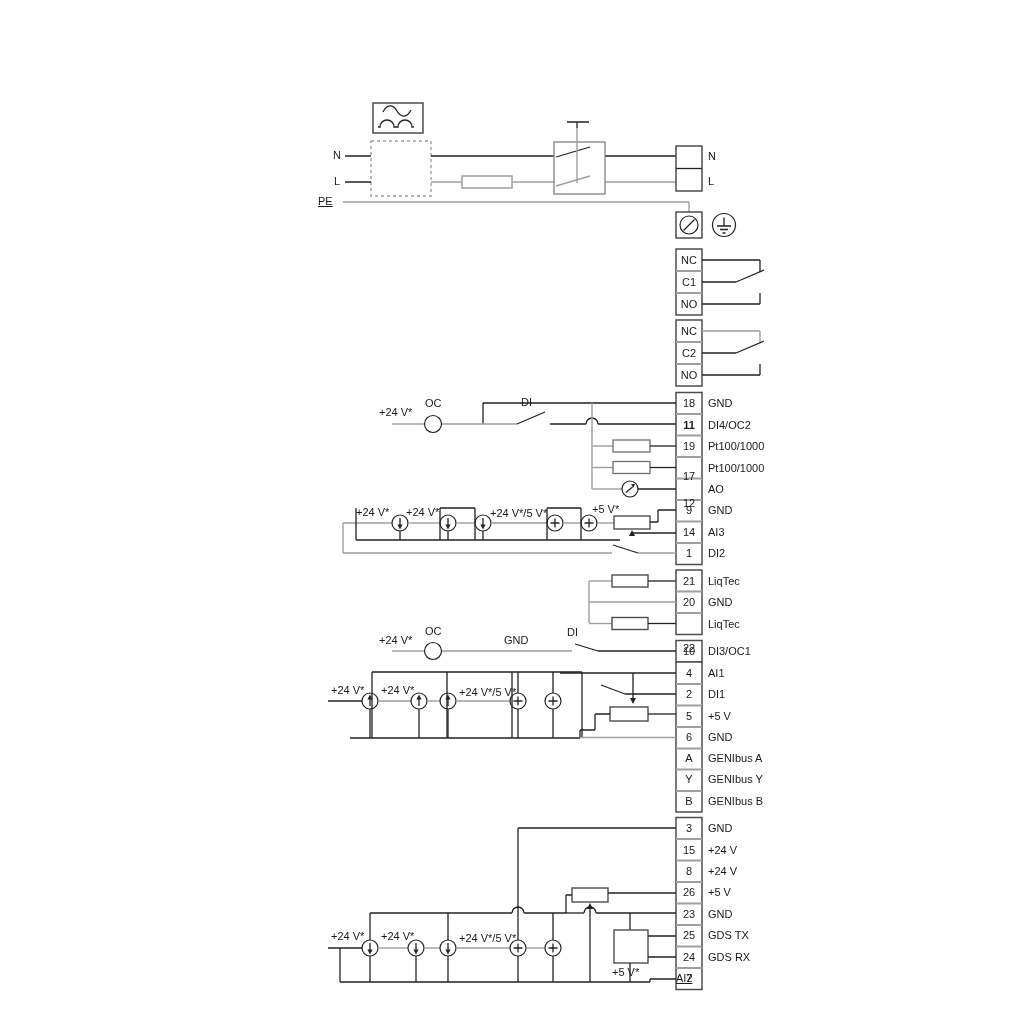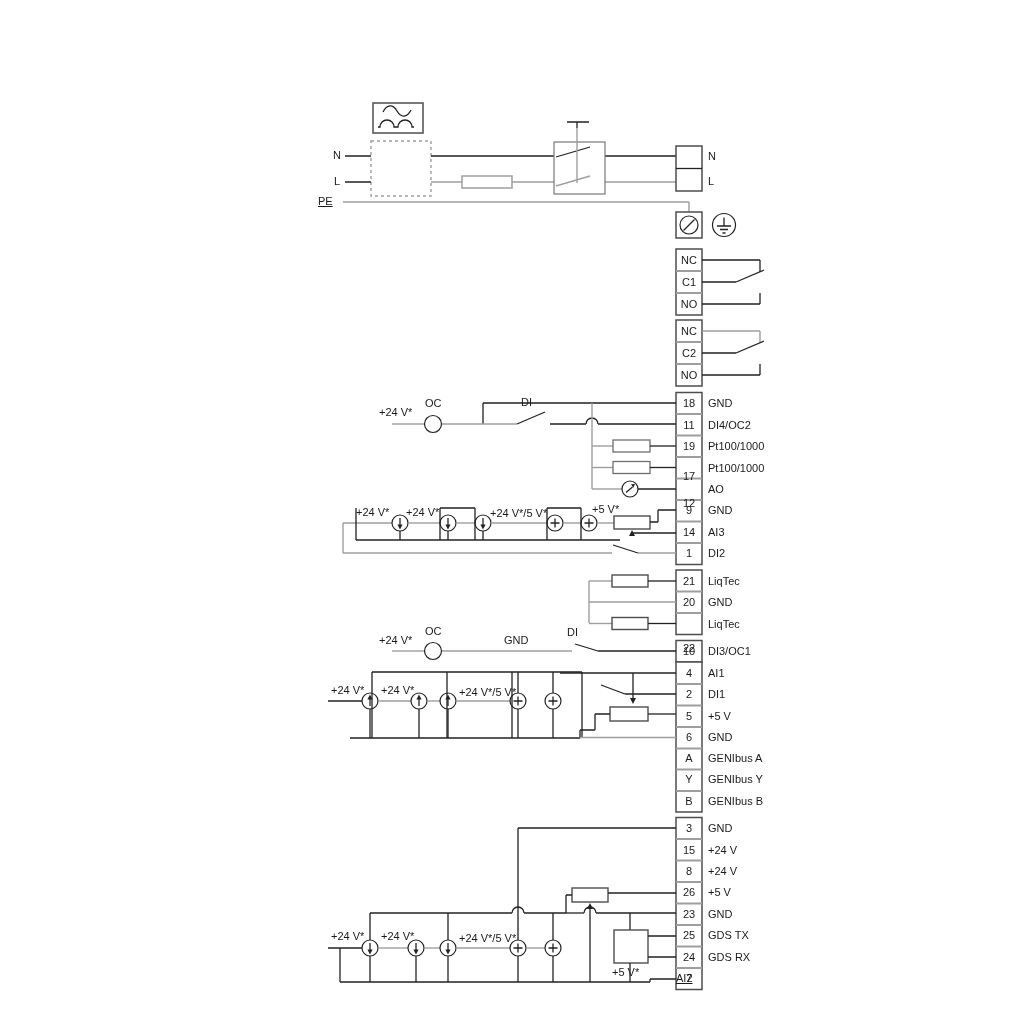--- a/index.html
+++ b/index.html
@@ -286,21 +286,21 @@
 <div class="lbl" style="left:381px;top:684px;">+24 V*</div>
 <div class="lbl" style="left:459px;top:686px;">+24 V*/5 V*</div>
 
 <div class="lbl" style="left:331px;top:930px;">+24 V*</div>
 <div class="lbl" style="left:381px;top:930px;">+24 V*</div>
 <div class="lbl" style="left:459px;top:932px;">+24 V*/5 V*</div>
 <div class="lbl" style="left:612px;top:966px;">+5 V*</div>
 
 <div class="num" style="top:396px;">18</div>
 <div class="lbl" style="left:708px;top:397px;">GND</div>
-<div class="num" style="top:418px;">11</div>
+<div class="num" style="top:418px;font-weight:bold;">11</div>
 <div class="lbl" style="left:708px;top:419px;">DI4/OC2</div>
 <div class="num" style="top:439px;">19</div>
 <div class="lbl" style="left:708px;top:440px;">Pt100/1000</div>
 <div class="num" style="top:461px;margin-top:8px;">17</div>
 <div class="lbl" style="left:708px;top:462px;">Pt100/1000</div>
 <div class="num" style="top:496px;">12</div>
 <div class="lbl" style="left:708px;top:483px;">AO</div>
 <div class="num" style="top:503px;">9</div>
 <div class="lbl" style="left:708px;top:504px;">GND</div>
 <div class="num" style="top:525px;">14</div>

